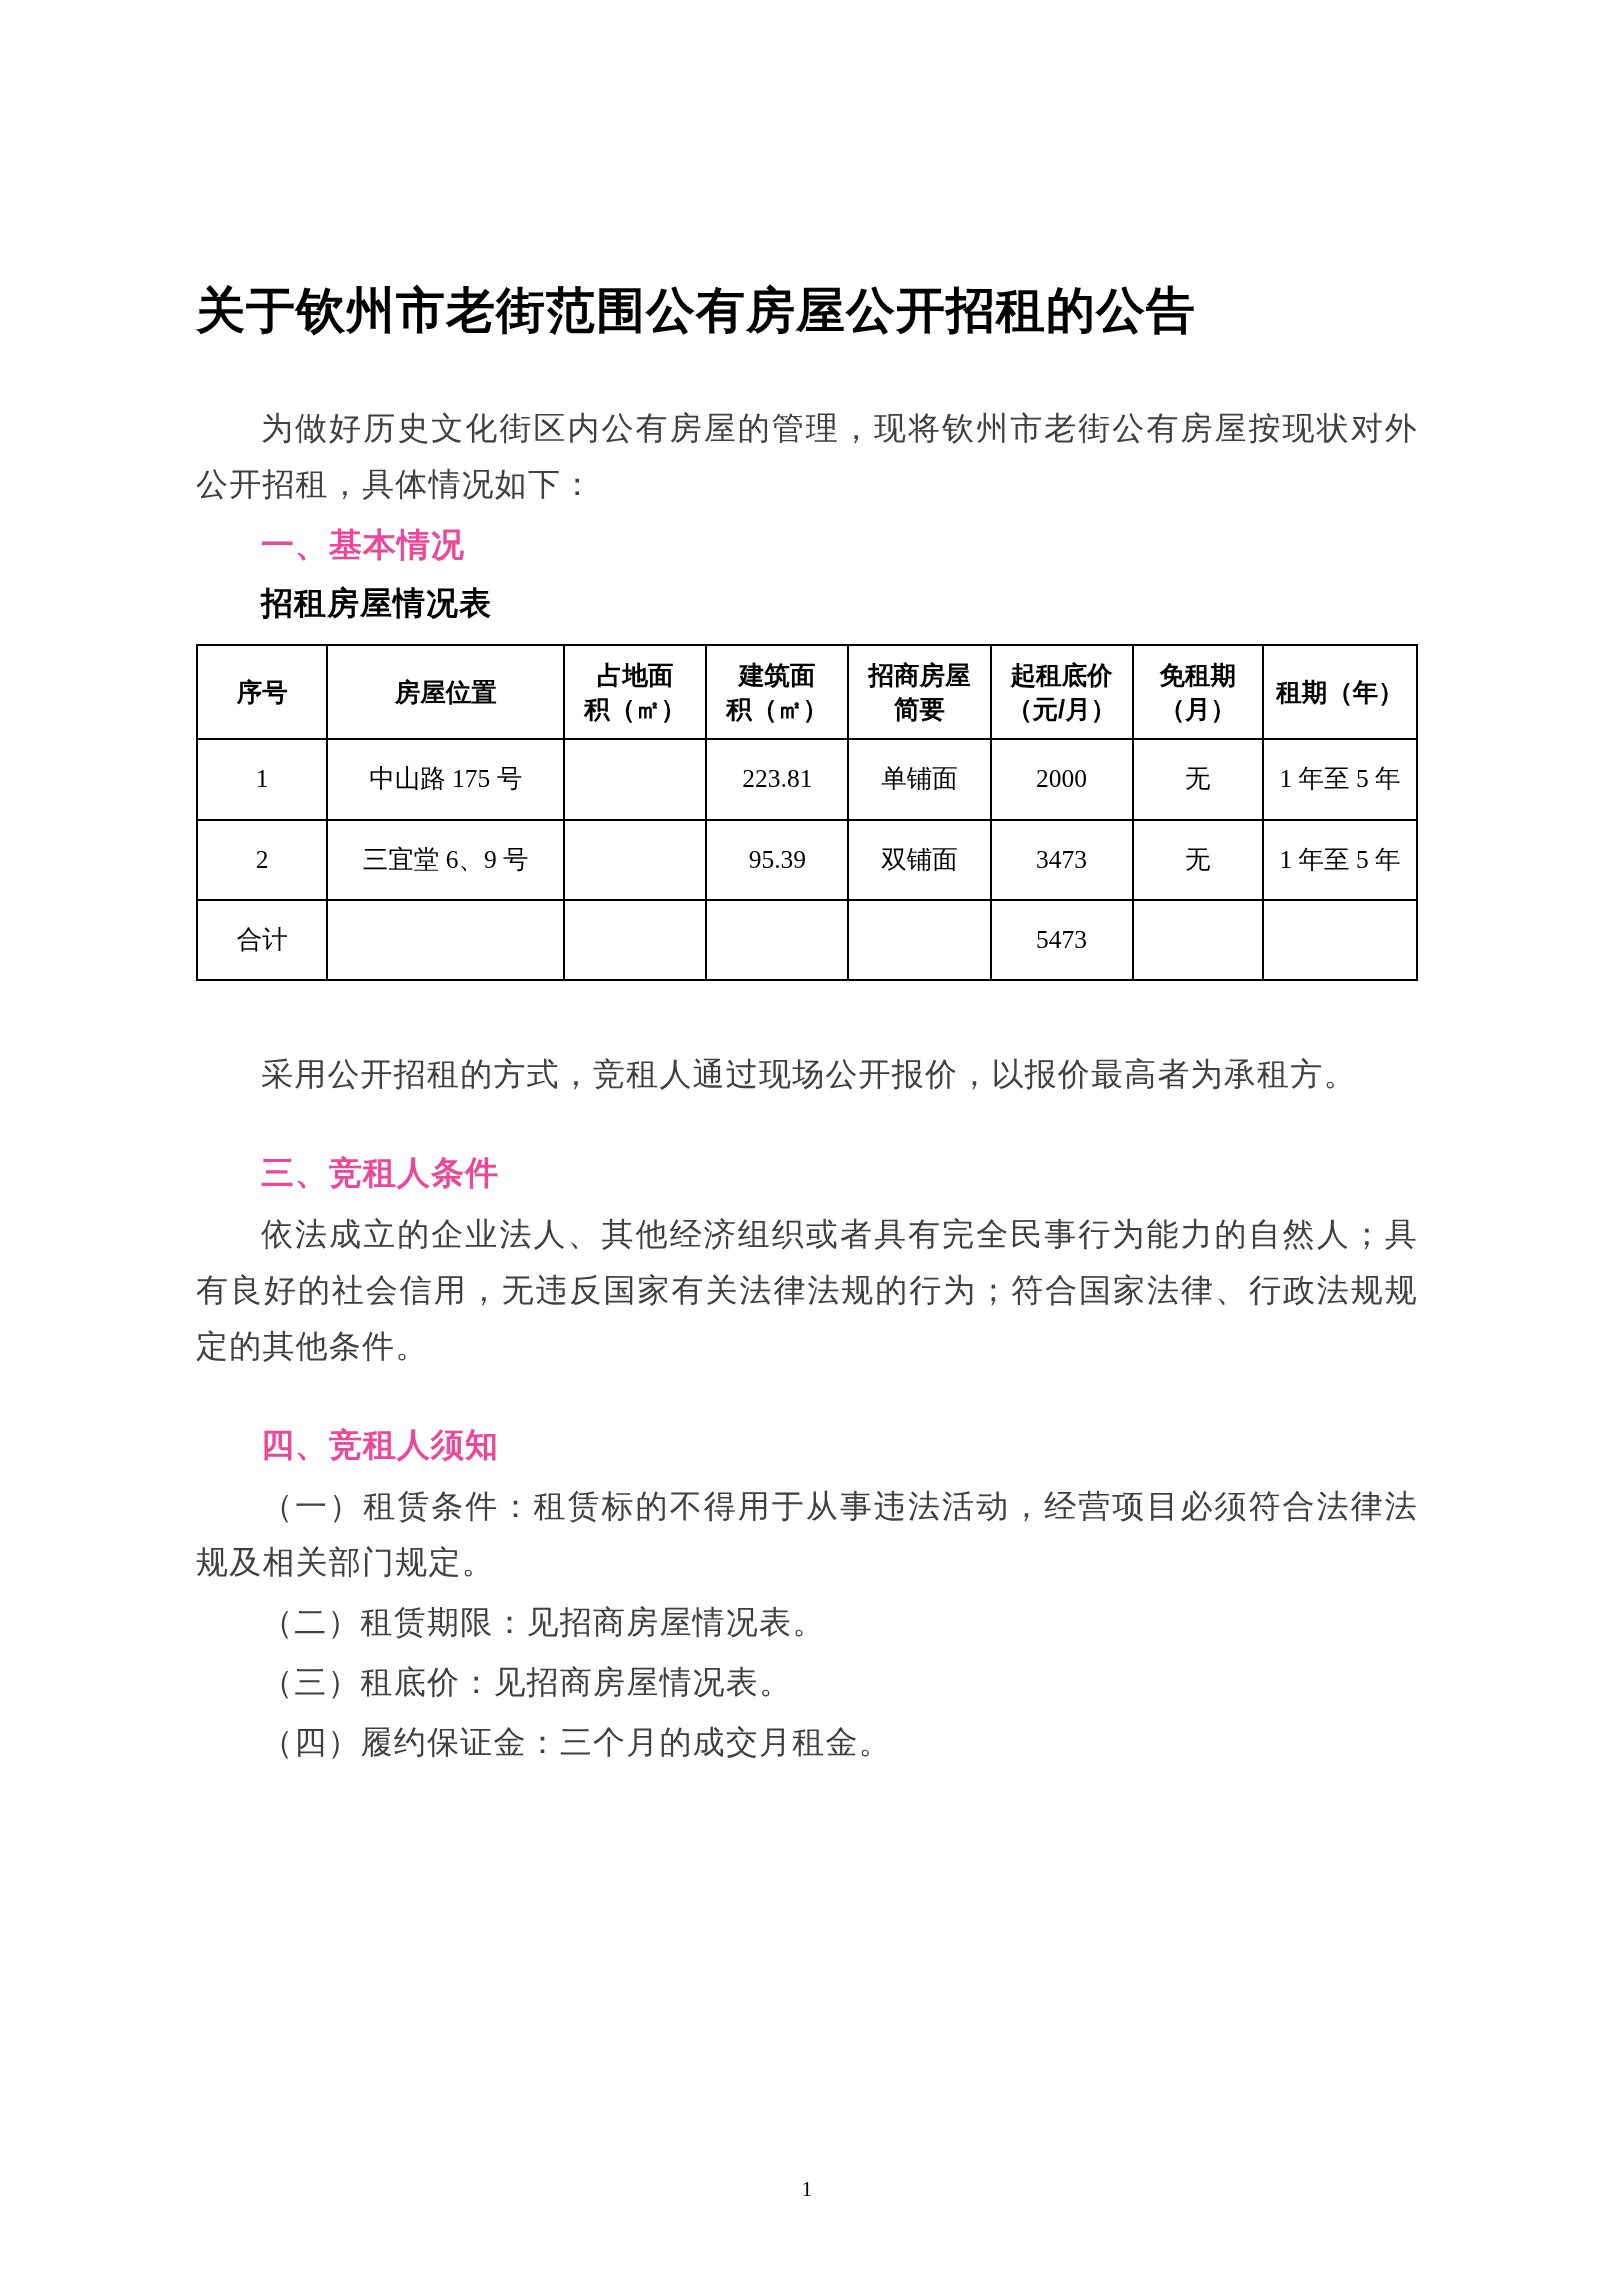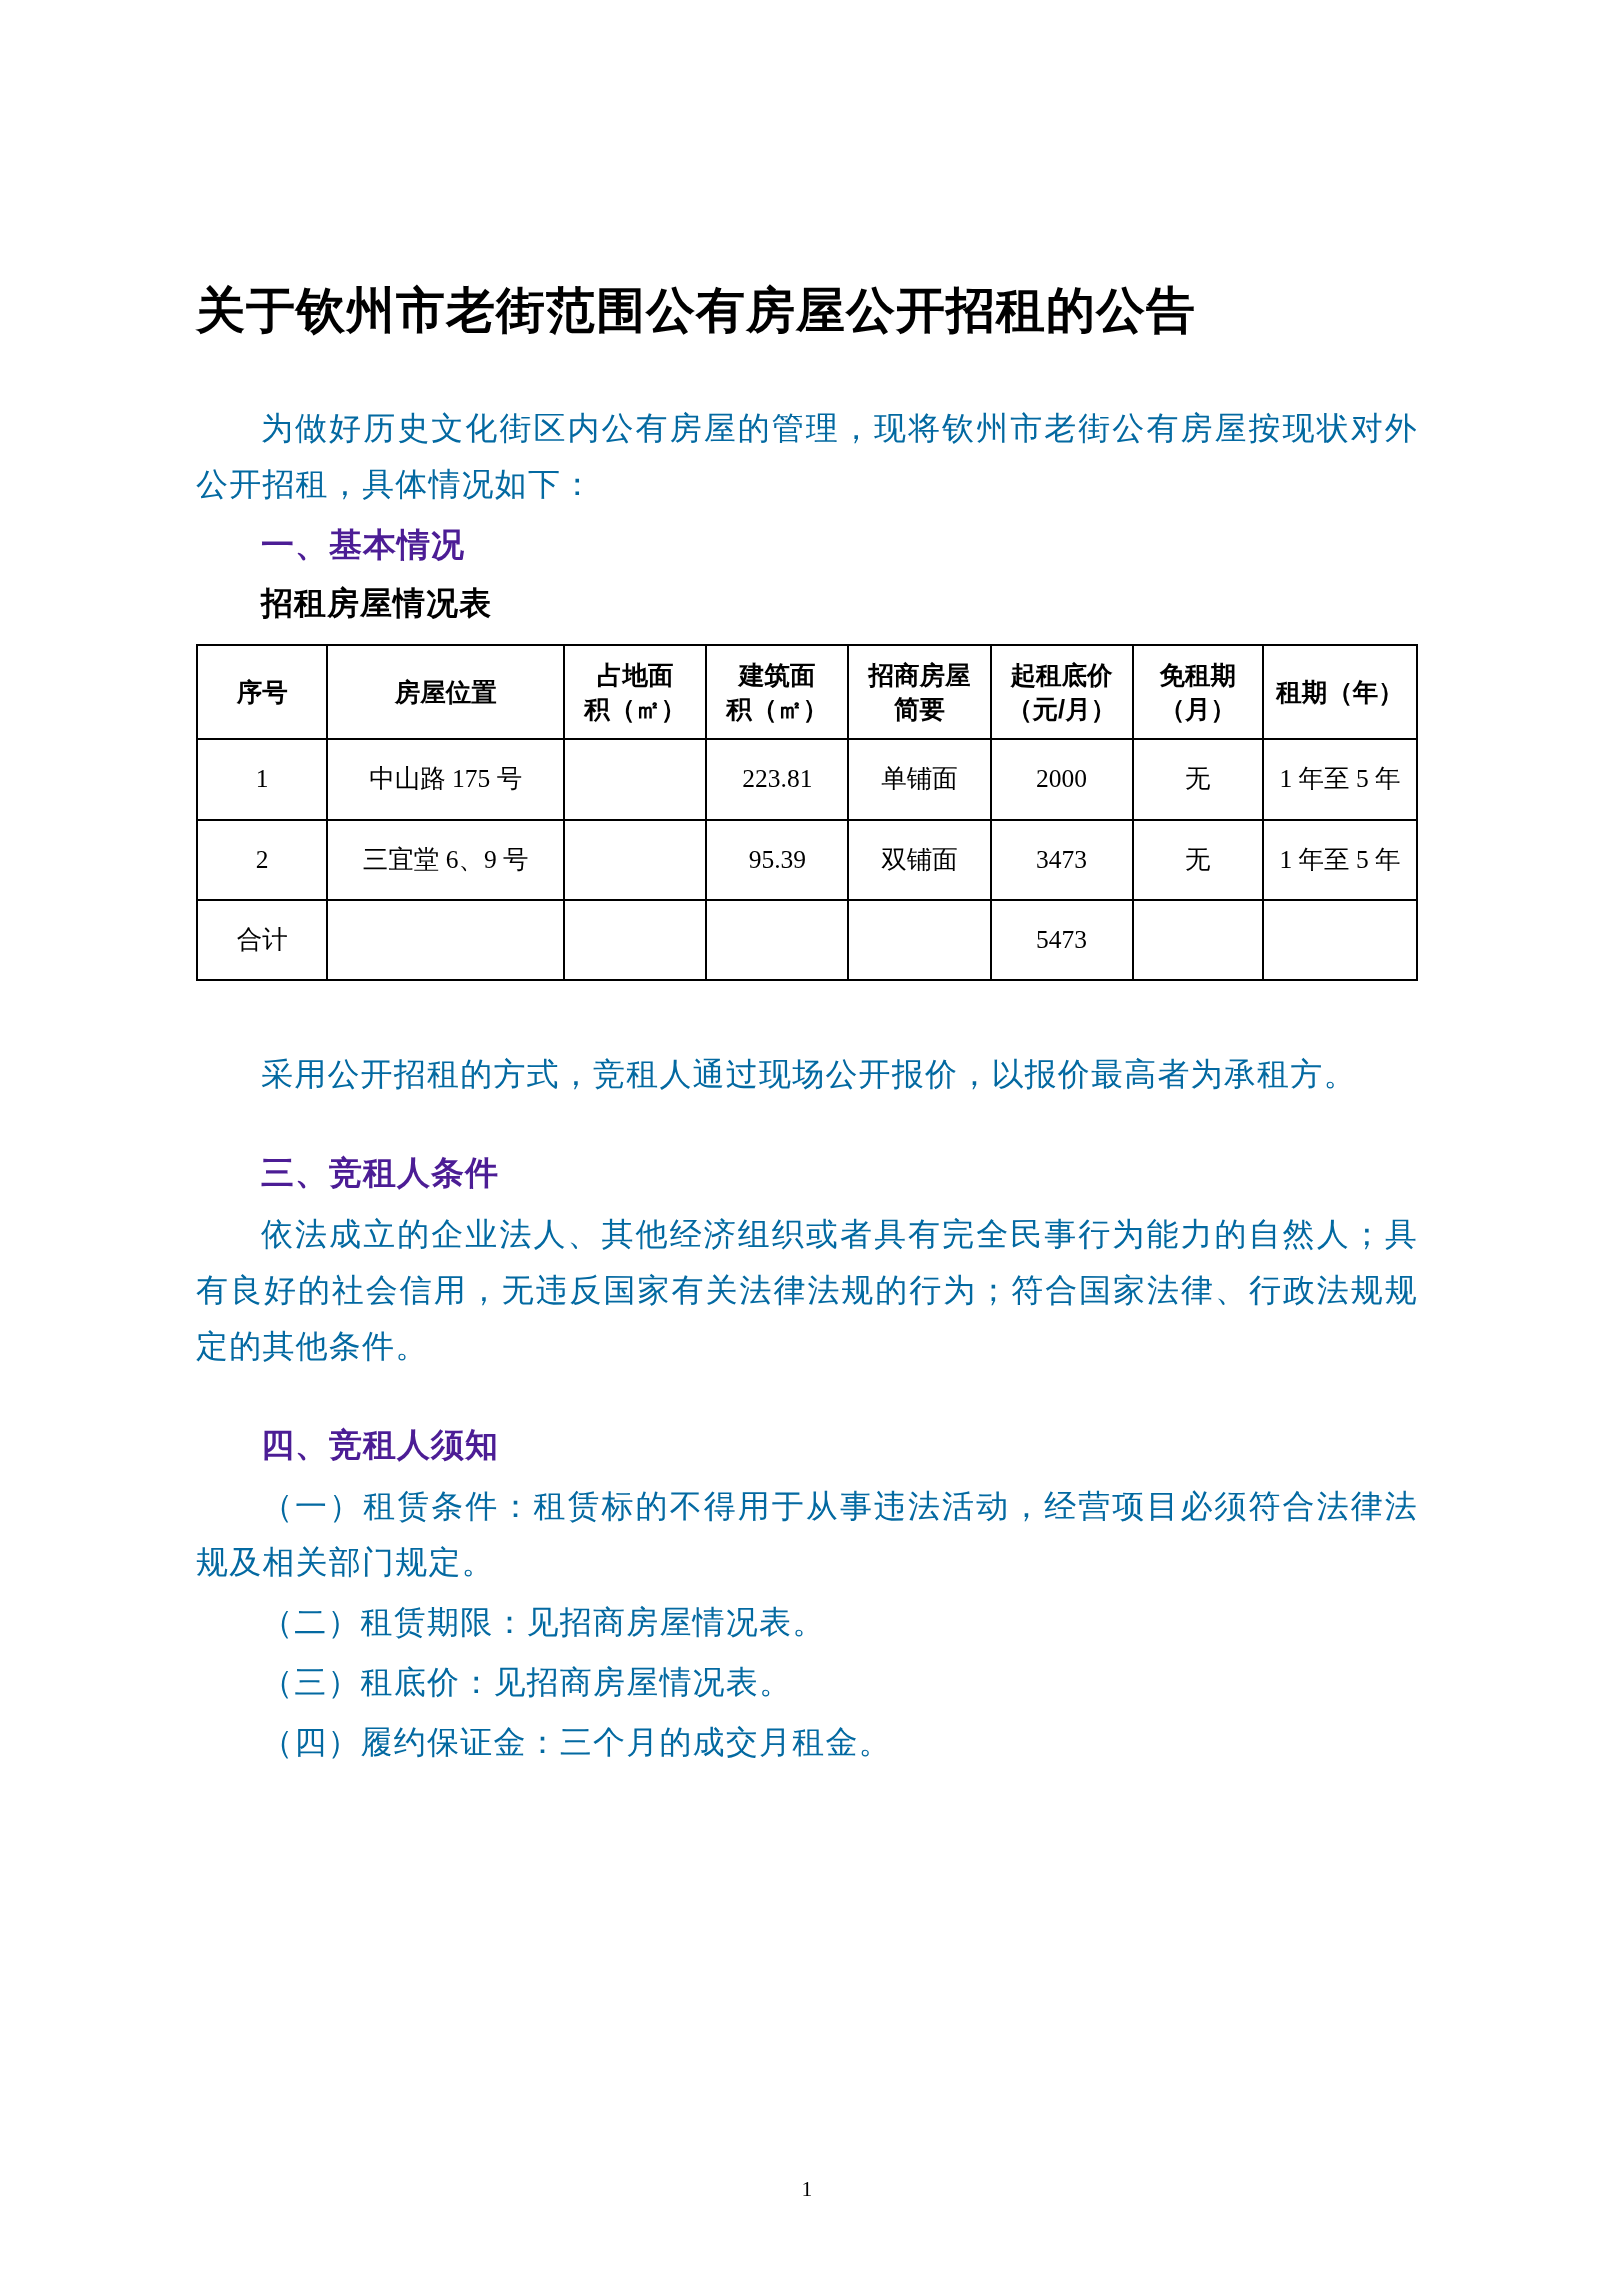--- a/index.html
+++ b/index.html
@@ -31,30 +31,30 @@
     margin: 0 0 57px 0;
     color: #000;
   }
   .para {
     font-size: 32px;
     line-height: 1.75;
     text-align: justify;
     text-justify: inter-ideograph;
     margin: 0 0 3.9px 0;
     text-indent: 65px;
-    color: #0369a1;
+    color: #404040;
     letter-spacing: 1.2px;
   }
   .section-head {
     font-family: "Liberation Sans", "DejaVu Sans", sans-serif;
     font-weight: bold;
     font-size: 33px;
     margin: 11.8px 0 9.8px 0;
     text-indent: 65px;
-    color: #4c1d95;
+    color: #ec4899;
     letter-spacing: 1px;
   }
   .table-caption {
     font-family: Liberation Mono, monospace;
     font-weight: bold;
     font-size: 32px;
     margin: 13.7px 0 17.6px 0;
     text-indent: 65px;
     color: #000;
     letter-spacing: 1px;

